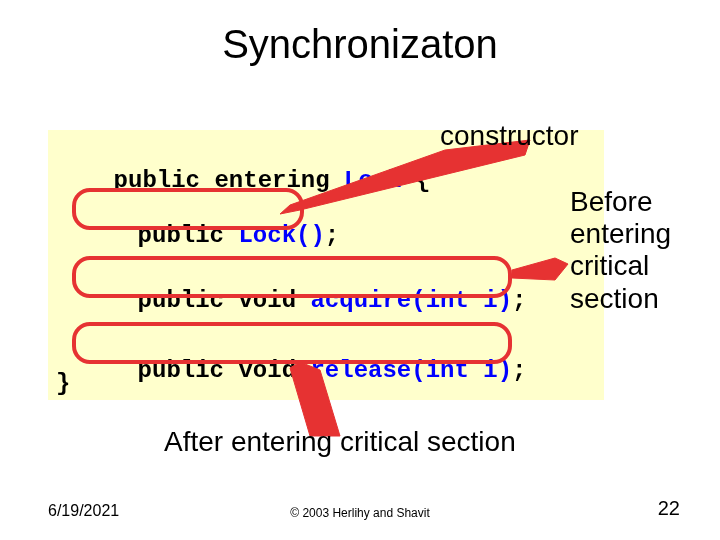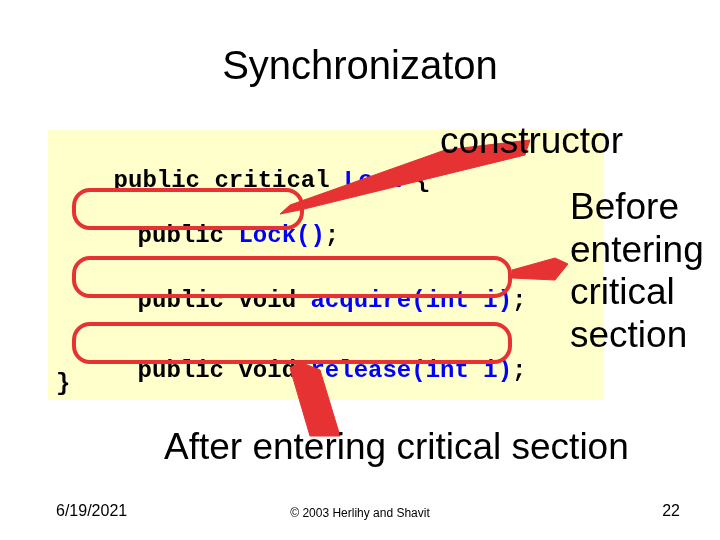--- a/index.html
+++ b/index.html
@@ -19,21 +19,21 @@
     overflow: hidden;
     position: relative;
   }
   .slide {
     position: relative;
     width: 720px;
     height: 540px;
   }
   .title {
     position: absolute;
-    top: 43px;
+    top: 22px;
     left: 0;
     width: 720px;
     text-align: center;
     font-size: 40px;
     font-weight: normal;
   }
   .codebox {
     position: absolute;
     left: 48px;
     top: 130px;
@@ -53,45 +53,44 @@
 
   .outline {
     position: absolute;
     border: 4px solid var(--callout-red);
     border-radius: 18px;
     background: transparent;
   }
 
   .callout-text {
     position: absolute;
-    font-size: 37px;
+    font-size: 28px;
     color: #000;
     line-height: 1.15;
   }
 
   .footer-date {
     position: absolute;
     left: 48px;
     bottom: 20px;
     font-size: 16px;
-    margin-left: 8px;
   }
   .footer-copy {
     position: absolute;
     left: 0;
     width: 720px;
     bottom: 20px;
     text-align: center;
     font-size: 12px;
   }
   .footer-page {
     position: absolute;
     right: 40px;
     bottom: 20px;
-    font-size: 16px;
+    font-size: 20px;
   }
 
   svg.connector {
     position: absolute;
     left: 0;
     top: 0;
     width: 720px;
     height: 540px;
     pointer-events: none;
   }
@@ -99,21 +98,21 @@
 </head>
 <body>
 
 <div class="slide">
 
   <div class="title">Synchronizaton</div>
 
   <div class="codebox"></div>
 
   <div class="codeline" style="left:56px; top:140px;">
-    <span class="kw">public critical </span><span class="nm">Lock</span><span class="kw"> {</span>
+    <span class="kw">public entering </span><span class="nm">Lock</span><span class="kw"> {</span>
   </div>
 
   <div class="codeline" style="left:80px; top:195px;">
     <span class="kw">public </span><span class="nm">Lock()</span><span class="kw">;</span>
   </div>
 
   <div class="codeline" style="left:80px; top:260px;">
     <span class="kw">public void </span><span class="nm">acquire(int i)</span><span class="kw">;</span>
   </div>
 

